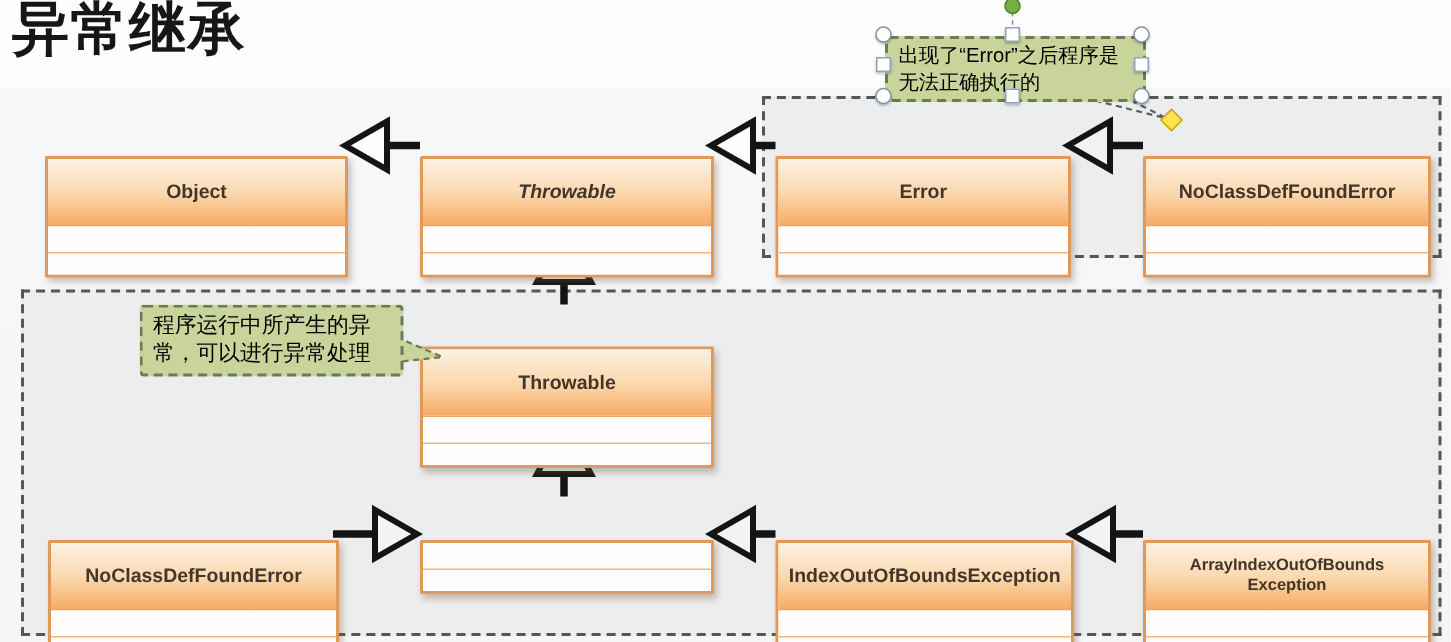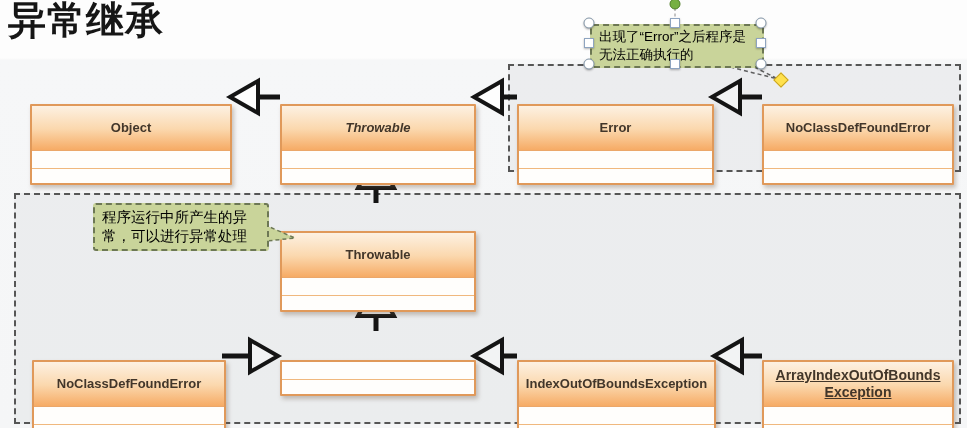--- a/index.html
+++ b/index.html
@@ -117,21 +117,21 @@
   <div class="uml-box" style="left:280px;top:331px;width:192px;">
     <div class="uml-comp1"></div>
     <div class="uml-comp2"></div>
   </div>
   <div class="uml-box" style="left:517px;top:331px;width:195px;">
     <div class="uml-head" style="font-size:13px;">IndexOutOfBoundsException</div>
     <div class="uml-comp1"></div>
     <div class="uml-comp2"></div>
   </div>
   <div class="uml-box" style="left:762px;top:331px;width:188px;">
-    <div class="uml-head" style="font-size:14px;text-decoration:underline;">ArrayIndexOutOfBounds Exception</div>
+    <div class="uml-head" style="font-size:11px;">ArrayIndexOutOfBounds Exception</div>
     <div class="uml-comp1"></div>
     <div class="uml-comp2"></div>
   </div>
 
   <svg class="layer" width="967" height="428" viewBox="0 0 967 428">
     <polygon points="258,222 295,238 258,242" fill="#c9d49a" stroke="#6d7854" stroke-width="1.5" stroke-dasharray="4,3"></polygon>
   </svg>
   <div class="callout c2" style="left:93px;top:203px;width:172px;height:44px;">
     <span class="txt">程序运行中所产生的异常，可以进行异常处理</span>
   </div>

